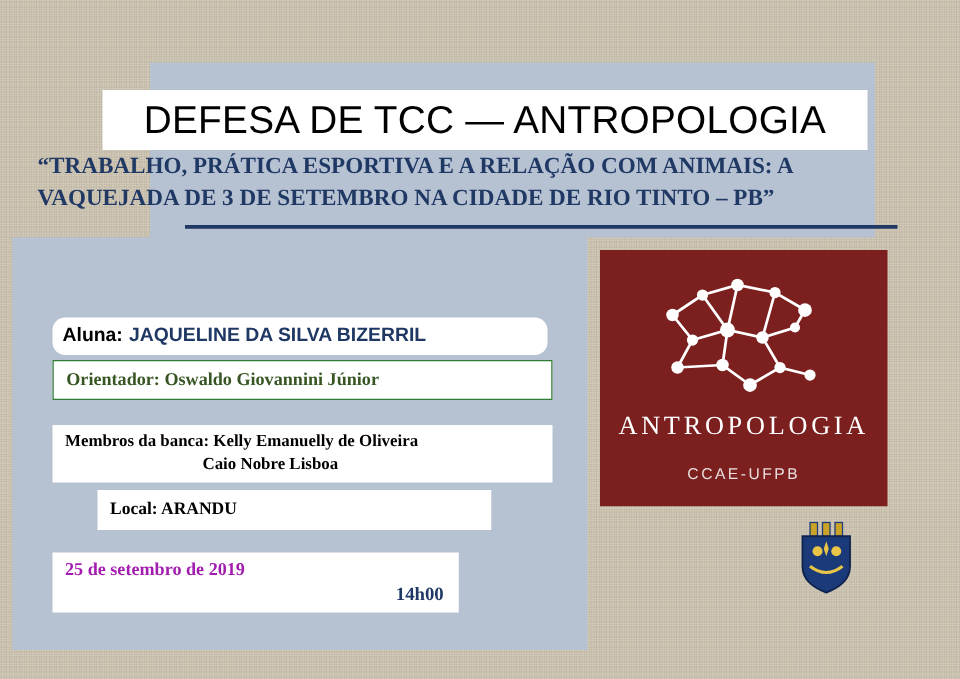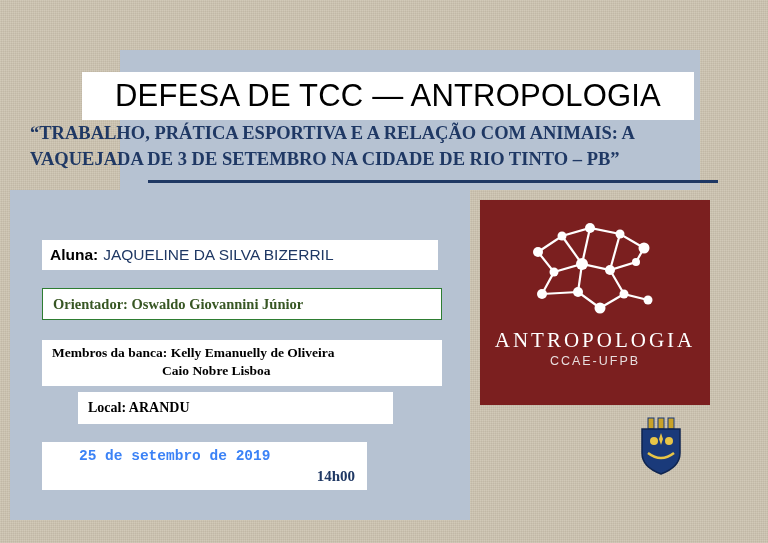--- a/index.html
+++ b/index.html
@@ -97,36 +97,37 @@
   }
 
   
   .info-box {
     position: absolute;
     background: #ffffff;
     box-sizing: border-box;
   }
   #box-aluna {
     left: 42px;
-    top: 240px;
+    top: 254px;
     width: 396px;
     height: 30px;
     display: flex;
     align-items: center;
     padding-left: 8px;
+    border-radius: 10px;
   }
   .aluna-label {
     font-family: "Liberation Sans", sans-serif;
     font-weight: bold;
     font-size: 15.5px;
     color: #000;
   }
   .aluna-name {
     font-family: "Liberation Sans", sans-serif;
-    font-weight: normal;
+    font-weight: bold;
     font-size: 15.5px;
     color: #1f3864;
     margin-left: 5px;
   }
 
   #box-orientador {
     left: 42px;
     top: 288px;
     width: 400px;
     height: 32px;
@@ -178,26 +179,25 @@
   }
 
   #box-data {
     left: 42px;
     top: 442px;
     width: 325px;
     height: 48px;
     padding: 4px 0 0 10px;
   }
   .data-text {
-    font-family: Liberation Mono, monospace;
+    font-family: Liberation Serif, serif;
     font-weight: bold;
     font-size: 14.5px;
-    color: #3b82f6;
+    color: #a21caf;
     line-height: 20px;
-    margin-left: 27px;
   }
   .hora-text {
     font-family: Liberation Serif, serif;
     font-weight: bold;
     font-size: 15px;
     color: #1f3864;
     text-align: right;
     padding-right: 12px;
     line-height: 20px;
   }
@@ -228,21 +228,21 @@
     text-align: center;
     color: #ffffff;
     font-family: "Liberation Serif", serif;
     font-size: 21px;
     letter-spacing: 3px;
   }
   #logo-sub {
     position: absolute;
     left: 0;
     right: 0;
-    top: 154px;
+    top: 172px;
     text-align: center;
     color: #e8dede;
     font-family: "Liberation Sans", sans-serif;
     font-size: 12.5px;
     letter-spacing: 2px;
   }
 
   
   #shield {
     position: absolute;

